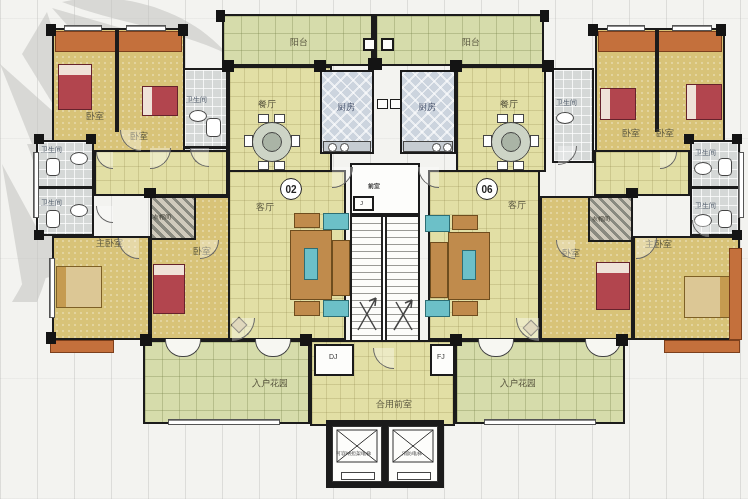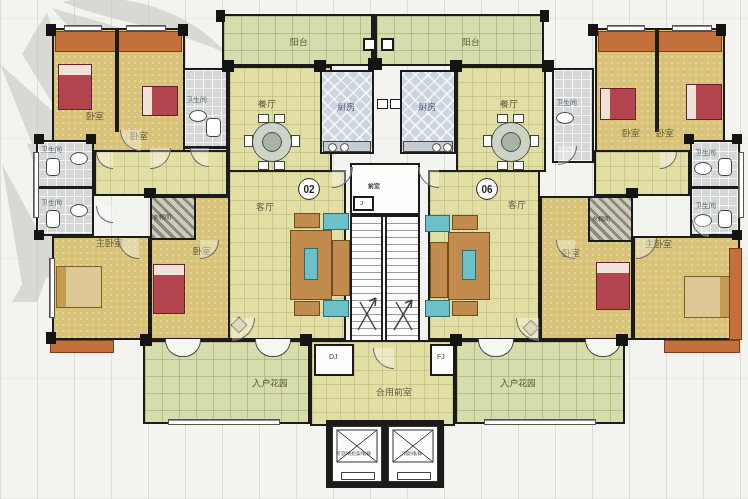--- a/index.html
+++ b/index.html
@@ -135,21 +135,21 @@
   <div class="fix" style="left:291px;top:135px;width:7px;height:10px"></div>
 
   <div class="r room kitchen" style="left:320px;top:70px;width:54px;height:84px"></div>
   <span class="lbl" style="left:337px;top:103px;color:#44506a">厨房</span>
   <div class="r counter" style="left:323px;top:141px;width:48px;height:11px"></div>
   <div class="fix oval" style="left:328px;top:143px;width:7px;height:7px"></div>
   <div class="fix oval" style="left:340px;top:143px;width:7px;height:7px"></div>
 
   <div class="r room tile-pale" style="left:228px;top:170px;width:118px;height:170px"></div>
   <span class="lbl" style="left:256px;top:203px">客厅</span>
-  <div class="circle" style="left:298px;top:178px">02</div>
+  <div class="circle" style="left:280px;top:178px">02</div>
   <div class="r sofa" style="left:290px;top:230px;width:42px;height:70px"></div>
   <div class="r tv" style="left:304px;top:248px;width:14px;height:32px"></div>
   <div class="r sofa" style="left:332px;top:240px;width:18px;height:56px"></div>
   <div class="r sofa" style="left:294px;top:213px;width:26px;height:15px"></div>
   <div class="r tv" style="left:323px;top:213px;width:26px;height:17px"></div>
   <div class="r sofa" style="left:294px;top:301px;width:26px;height:15px"></div>
   <div class="r tv" style="left:323px;top:300px;width:26px;height:17px"></div>
 
   <div class="r room kitchen" style="left:400px;top:70px;width:56px;height:84px"></div>
   <span class="lbl" style="left:418px;top:103px;color:#44506a">厨房</span>
@@ -236,21 +236,21 @@
   <div class="r whitebox" style="left:390px;top:99px;width:11px;height:10px;border-width:1.5px"></div>
 
   <div class="r room tile-green" style="left:143px;top:340px;width:167px;height:84px"></div>
   <span class="lbl" style="left:252px;top:379px">入户花园</span>
   <div class="arch" style="left:165px;top:339px;width:34px;height:17px"></div>
   <div class="arch" style="left:255px;top:339px;width:34px;height:17px"></div>
   <div class="r window" style="left:168px;top:419px;width:112px;height:6px"></div>
   <div class="diamond" style="left:233px;top:319px"></div>
 
   <div class="r room tile-pale" style="left:310px;top:340px;width:145px;height:86px"></div>
-  <span class="lbl" style="left:376px;top:388px">合用前室</span>
+  <span class="lbl" style="left:376px;top:400px">合用前室</span>
   <div class="r whitebox" style="left:314px;top:344px;width:40px;height:32px"></div>
   <span class="lbl s7" style="left:329px;top:353px;color:#333">DJ</span>
   <div class="r whitebox" style="left:430px;top:344px;width:25px;height:32px"></div>
   <span class="lbl s7" style="left:437px;top:353px;color:#333">FJ</span>
 
   <div class="r room tile-green" style="left:455px;top:340px;width:170px;height:84px"></div>
   <span class="lbl" style="left:500px;top:379px">入户花园</span>
   <div class="arch" style="left:478px;top:339px;width:34px;height:17px"></div>
   <div class="arch" style="left:585px;top:339px;width:34px;height:17px"></div>
   <div class="r window" style="left:484px;top:419px;width:112px;height:6px"></div>

